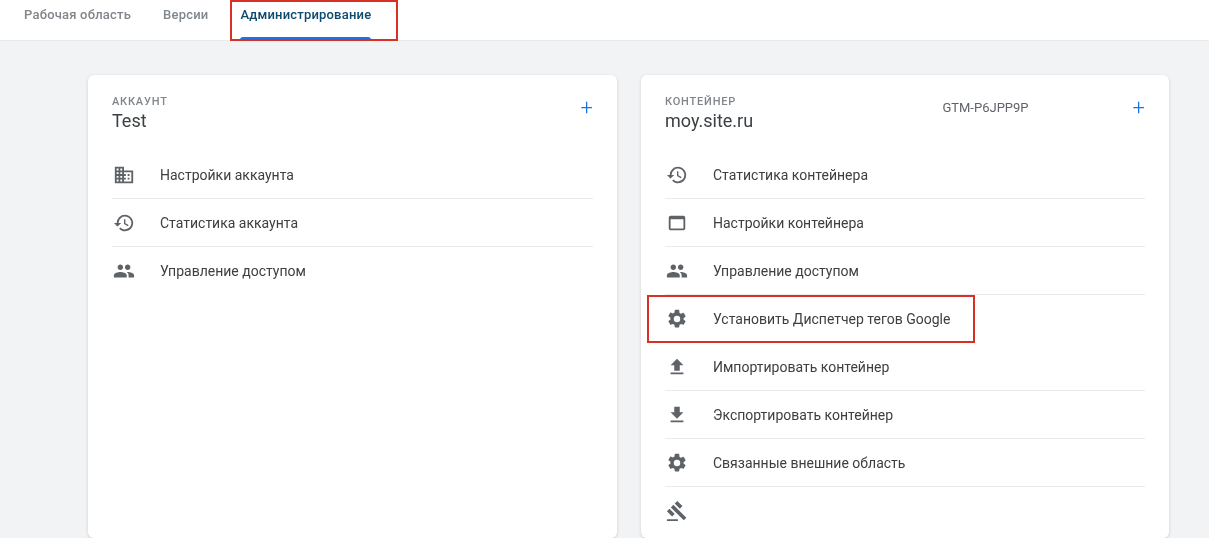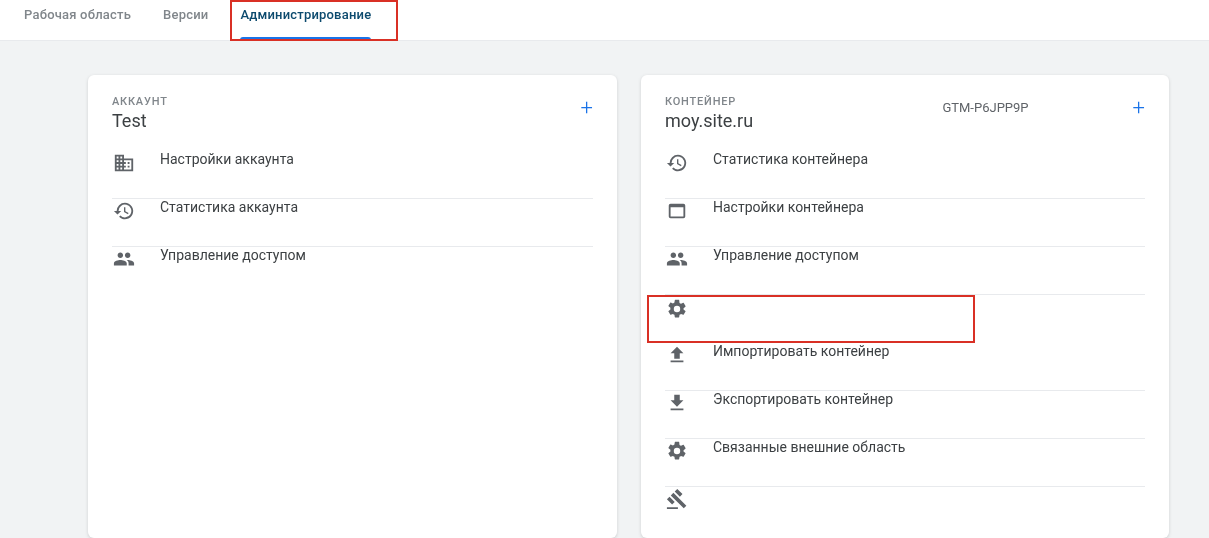--- a/index.html
+++ b/index.html
@@ -96,21 +96,21 @@
   .plus {
     font-size: 22px;
     color: #1a73e8;
     font-weight: 300;
     cursor: pointer;
     line-height: 1;
     padding-top: 2px;
   }
   .menu-item {
     display: flex;
-    align-items: flex-start;
+    align-items: center;
     height: 48px;
     border-bottom: 1px solid #e8eaed;
     cursor: pointer;
   }
   .menu-item:last-child { border-bottom: none; }
   .menu-icon {
     width: 24px;
     height: 24px;
     margin-right: 24px;
     display: flex;
@@ -217,20 +217,21 @@
       </span>
       <span class="menu-label">Управление доступом</span>
     </div>
 
     <div class="menu-item highlight-install">
       <span class="menu-icon">
         <svg width="22" height="22" viewBox="0 0 24 24" fill="#5f6368">
             <path d="M19.14 12.94a7.49 7.49 0 0 0 .05-.94 7.49 7.49 0 0 0-.05-.94l2.03-1.58a.5.5 0 0 0 .12-.64l-1.92-3.32a.5.5 0 0 0-.6-.22l-2.39.96a7.03 7.03 0 0 0-1.62-.94l-.36-2.54A.5.5 0 0 0 13.9 2h-3.84a.5.5 0 0 0-.49.42L9.21 4.96c-.58.24-1.12.56-1.62.94l-2.39-.96a.5.5 0 0 0-.6.22L2.68 8.48a.5.5 0 0 0 .12.64l2.03 1.58c-.04.31-.05.63-.05.94s.01.63.05.94L2.8 14.16a.5.5 0 0 0-.12.64l1.92 3.32c.14.24.43.34.6.22l2.39-.96c.5.38 1.04.7 1.62.94l.36 2.54c.04.24.25.42.49.42h3.84c.24 0 .45-.18.49-.42l.36-2.54c.58-.24 1.12-.56 1.62-.94l2.39.96c.27.12.46-.02.6-.22l1.92-3.32a.5.5 0 0 0-.12-.64l-2.03-1.58zM12 15.5A3.5 3.5 0 1 1 12 8.5a3.5 3.5 0 0 1 0 7z"></path>
           </svg>
       </span>
+      <span class="menu-label">Установить Диспетчер тегов Google</span>
     </div>
 
     <div class="menu-item">
       <span class="menu-icon">
         <svg width="22" height="22" viewBox="0 0 24 24" fill="#5f6368">
             <path d="M9 16h6v-6h4l-7-7-7 7h4v6zm-4 2h14v2H5v-2z"></path>
           </svg>
       </span>
       <span class="menu-label">Импортировать контейнер</span>
     </div>

